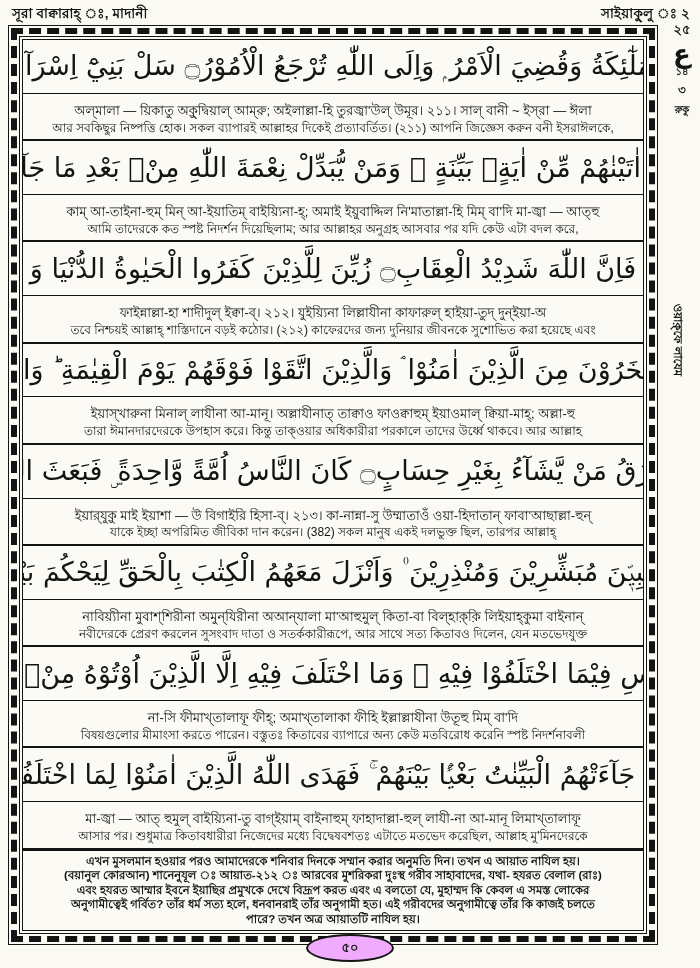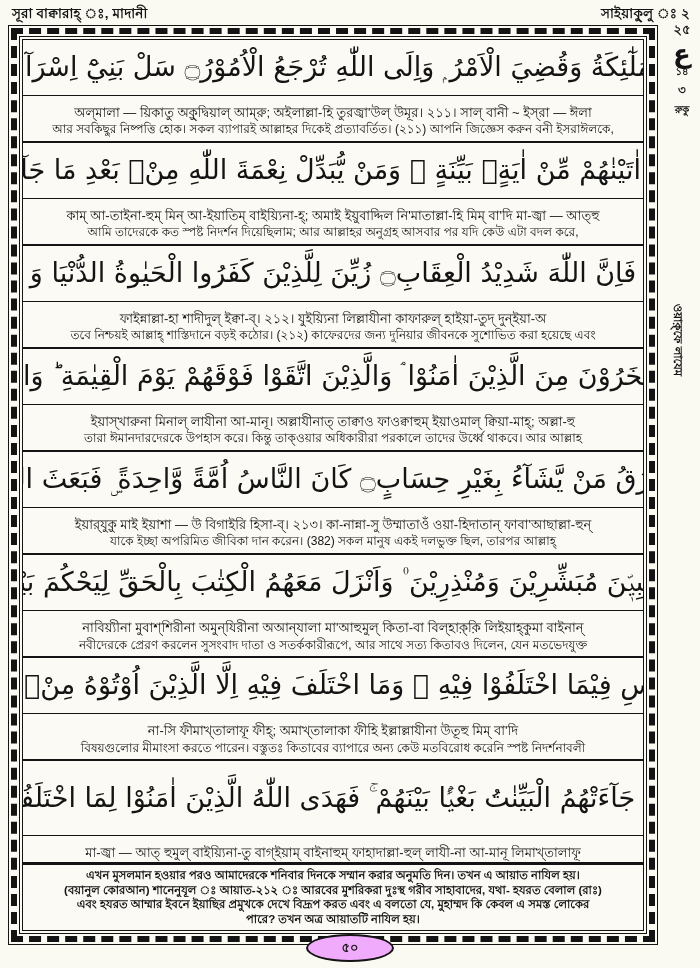--- a/index.html
+++ b/index.html
@@ -162,26 +162,28 @@
 
       <div class="verse-block">
         <div class="arabic-line">النَّاسِ فِيْمَا اخْتَلَفُوْا فِيْهِ ۭ وَمَا اخْتَلَفَ فِيْهِ اِلَّا الَّذِيْنَ اُوْتُوْهُ مِنْۢ بَعْدِ</div>
         <div class="translit">না-সি ফীমাখ্‌তালাফূ ফীহ্; অমাখ্‌তালাকা ফীহি ইল্লাল্লাযীনা উতূহু মিম্ বা'দি</div>
         <div class="translation">বিষয়গুলোর মীমাংসা করতে পারেন। বস্তুতঃ কিতাবের ব্যাপারে অন্য কেউ মতবিরোধ করেনি স্পষ্ট নিদর্শনাবলী</div>
       </div>
 
       <div class="verse-block">
         <div class="arabic-line">مَا جَآءَتْهُمُ الْبَيِّنٰتُ بَغْيًۢا بَيْنَهُمْ ۚ فَهَدَى اللّٰهُ الَّذِيْنَ اٰمَنُوْا لِمَا اخْتَلَفُوْا</div>
         <div class="translit">মা-জ্বা — আত্ হুমুল্ বাইয়্যিনা-তু বাগ্‌ইয়াম্ বাইনাহুম্ ফাহাদাল্লা-হুল্ লাযী-না আ-মানূ লিমাখ্‌তালাফূ</div>
+        <div class="translation">আসার পর। শুধুমাত্র কিতাবধারীরা নিজেদের মধ্যে বিদ্বেষবশতঃ এটাতে মতভেদ করেছিল, আল্লাহ মু'মিনদেরকে</div>
       </div>
 
       <div class="footnote">
         <div class="fline">এখন মুসলমান হওয়ার পরও আমাদেরকে শনিবার দিনকে সম্মান করার অনুমতি দিন। তখন এ আয়াত নাযিল হয়।</div>
         <div class="fline">(বয়ানুল কোরআন) শানেনুযূল ঃ আয়াত-২১২ ঃ আরবের মুশরিকরা দুঃস্থ গরীব সাহাবাদের, যথা- হযরত বেলাল (রাঃ)</div>
         <div class="fline">এবং হযরত আম্মার ইবনে ইয়াছির প্রমুখকে দেখে বিদ্রূপ করত এবং এ বলতো যে, মুহাম্মদ কি কেবল এ সমস্ত লোকের</div>
+        <div class="fline">অনুগামীত্বেই গর্বিত? তাঁর ধর্ম সত্য হলে, ধনবানরাই তাঁর অনুগামী হত। এই গরীবদের অনুগামীত্বে তাঁর কি কাজই চলতে</div>
         <div class="fline">পারে? তখন অত্র আয়াতটি নাযিল হয়।</div>
       </div>
 
     </div>
   </div>
 
   <div class="margin-ruku">
     <span class="num-top">২৫</span>
     <span class="glyph">ع</span>
     <span class="num-side">১৪</span>

